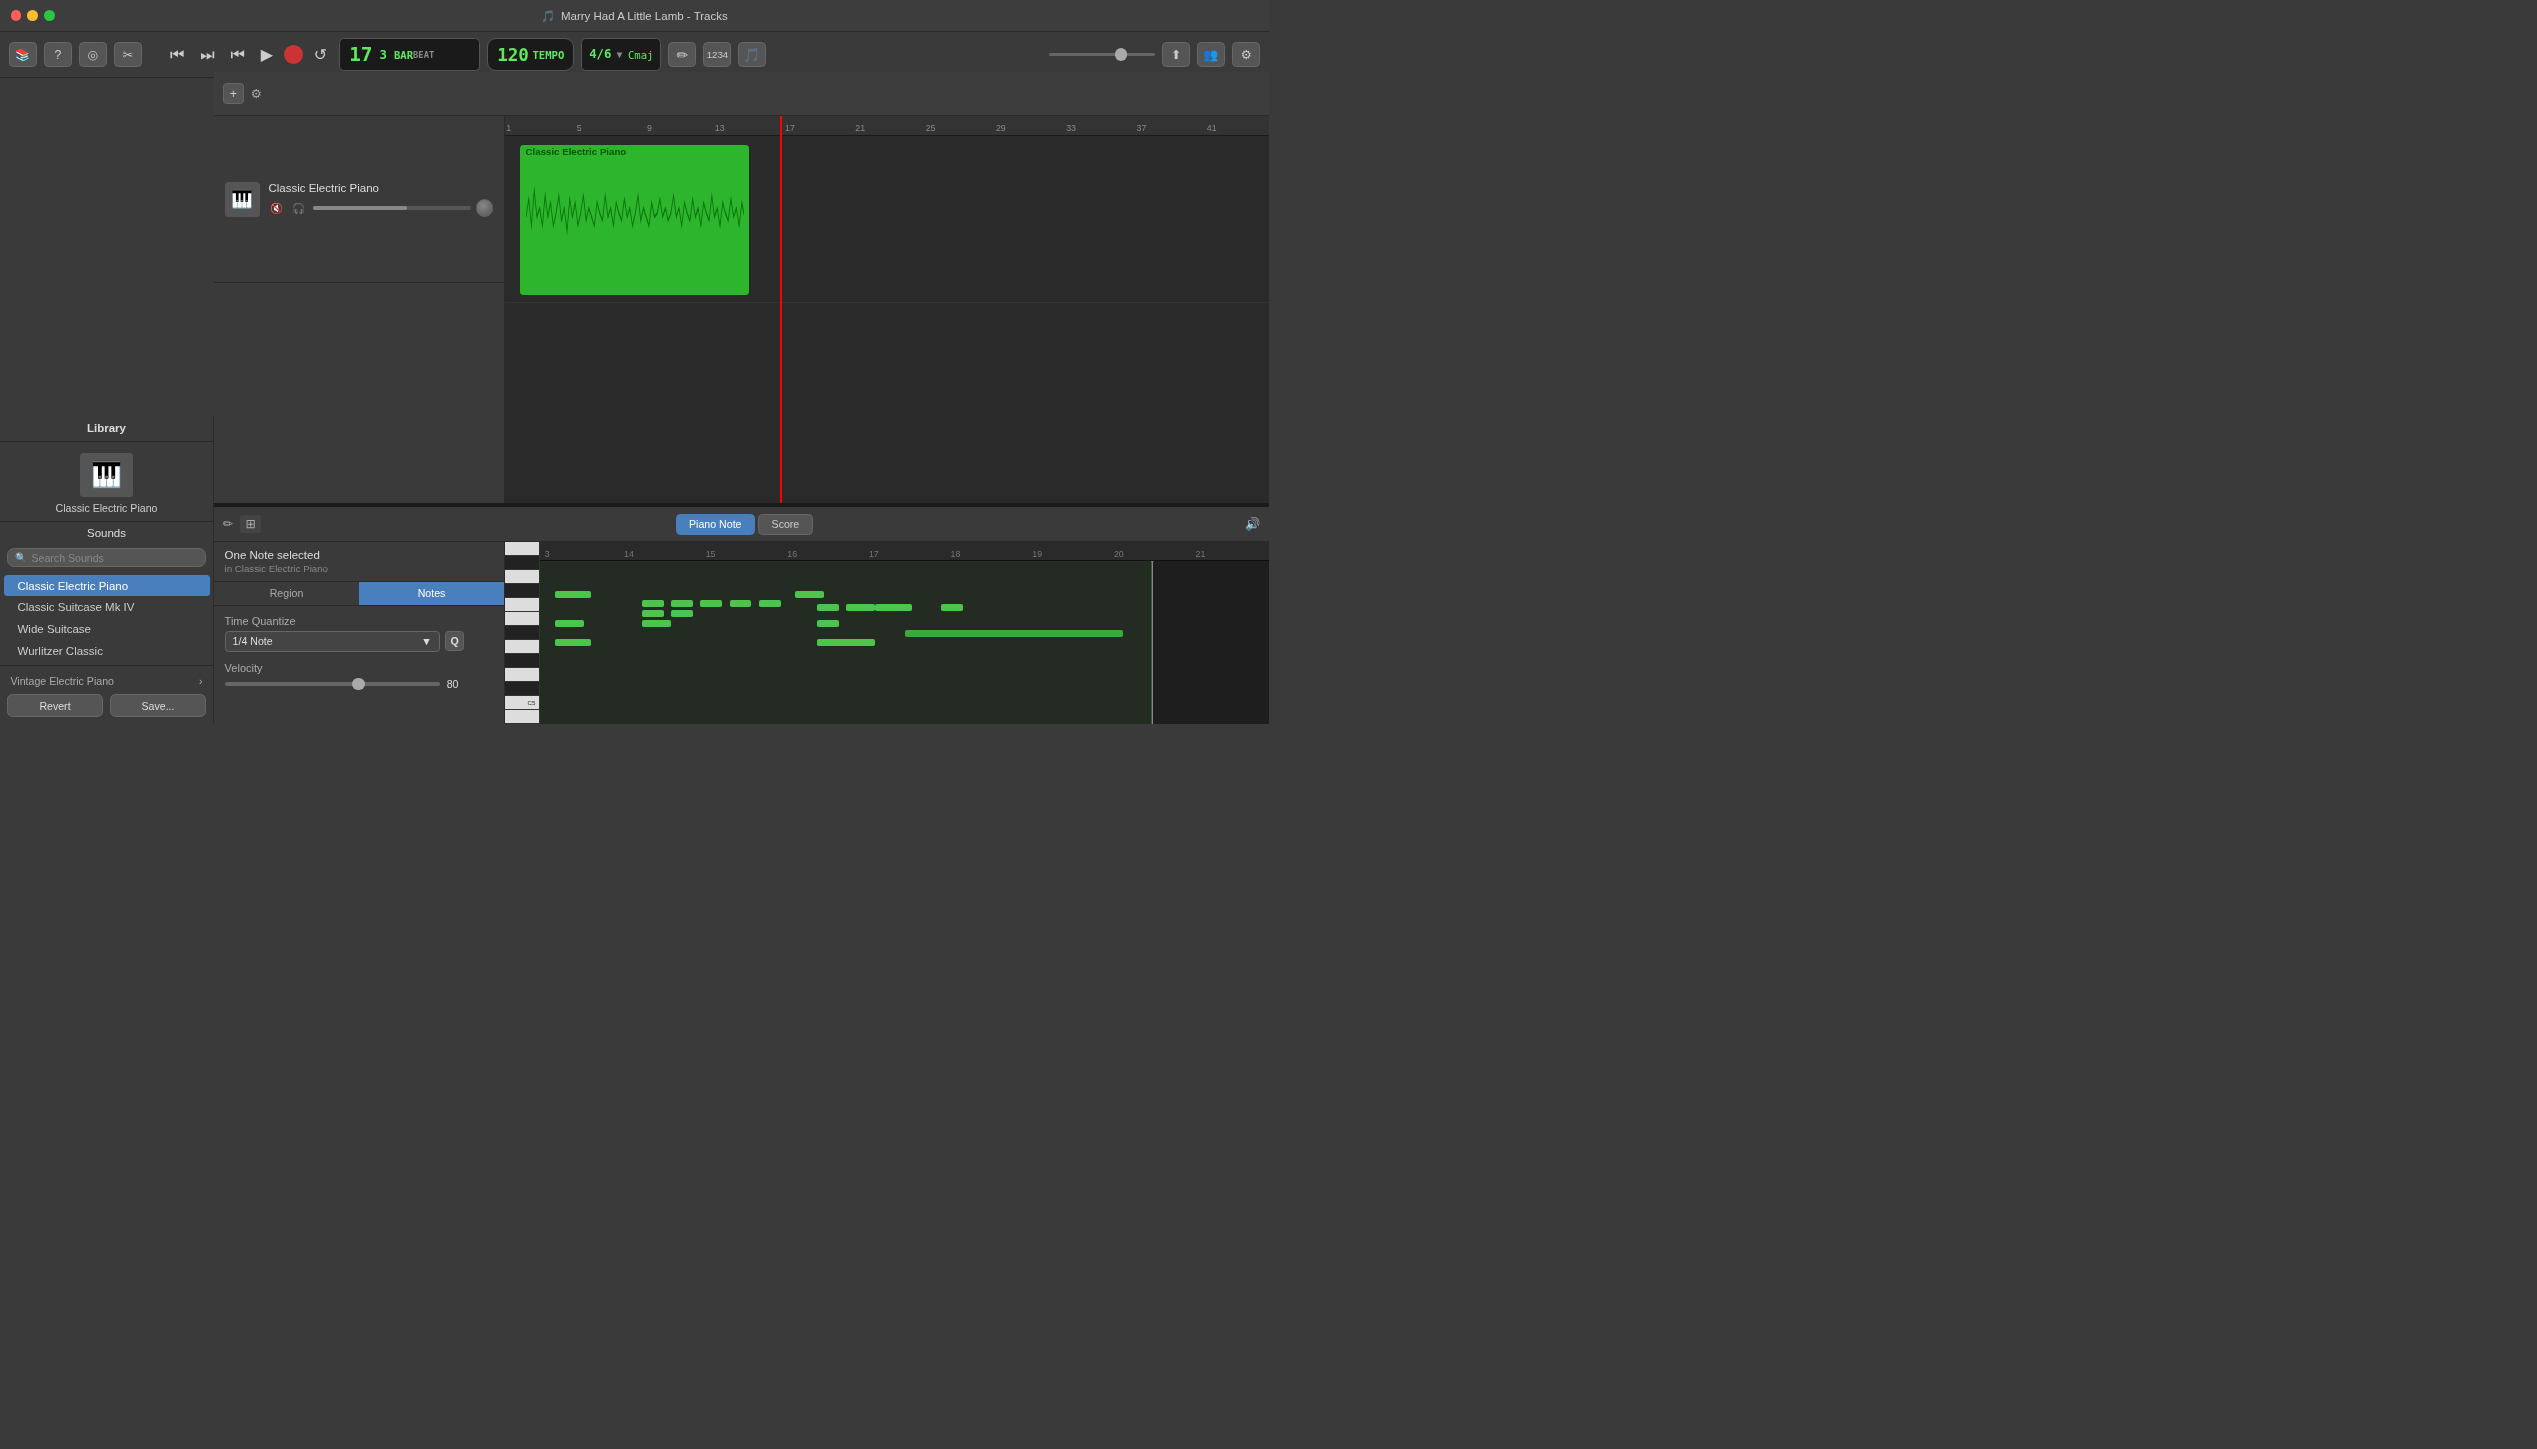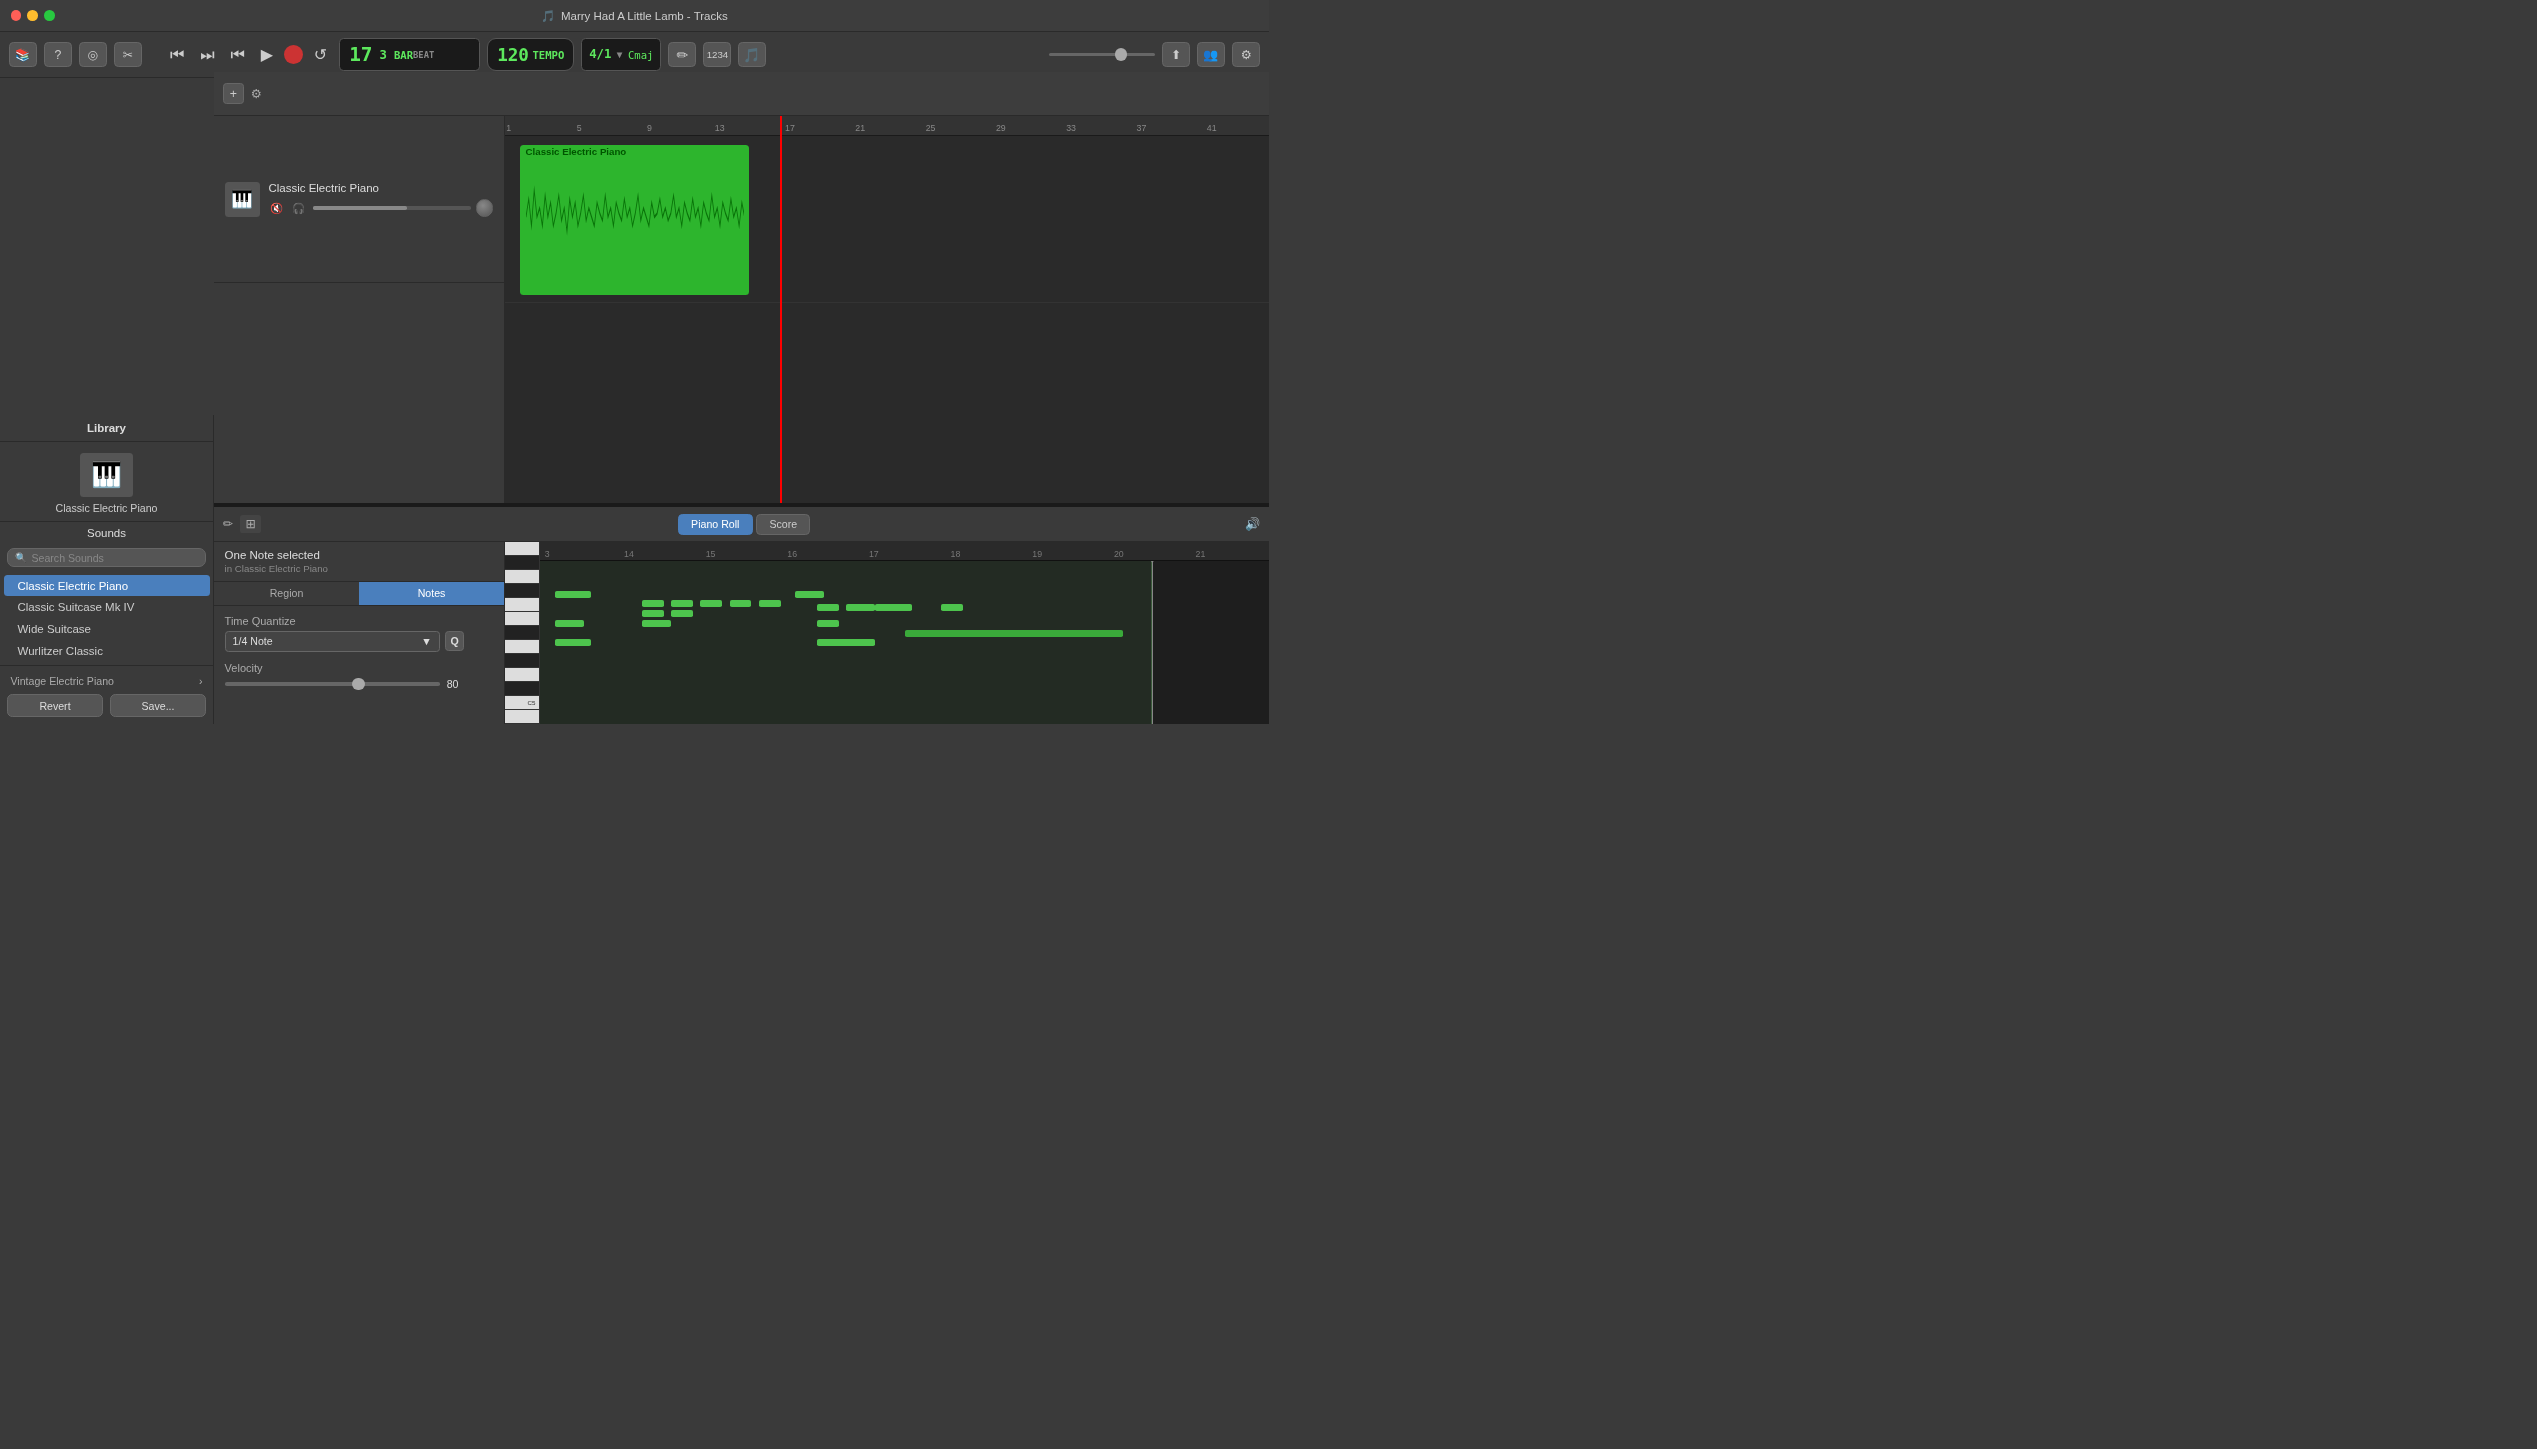--- a/index.html
+++ b/index.html
@@ -738,21 +738,21 @@
     </div>
   </div>
   <div class="tempo-panel">
     <span>120</span>
     <div class="display-sub" style="margin-left:3.5px;">
       <span>TEMPO</span>
     </div>
   </div>
   <div class="time-sig-panel">
     <div class="time-sig-text">
-      <span>4/1</span>
+      <span>4/6</span>
     </div>
     <div style="color:#888;font-size:9.7px;">▼</div>
     <div class="key-text">Cmaj</div>
   </div>
   <div class="toolbar-btn" style="font-size:14px;">✏</div>
   <div class="toolbar-btn" style="font-size:9.7px;">1234</div>
   <div class="toolbar-btn" style="font-size:14px;">🎵</div>
   <div class="toolbar-right">
     <div class="slider-container">
       <input type="range" min="0" max="100" value="70" style="width: 106px;">
@@ -856,21 +856,21 @@
       </div>
     </div>
 
     <div class="divider"></div>
 
     <div class="piano-roll-area">
       <div class="piano-roll-header">
         <div style="font-size:12.3px;color:#aaa;cursor:pointer;">✏</div>
         <div style="font-size:12.3px;color:#aaa;cursor:pointer;background:#444;border-radius:2.6px;padding:1.8px 5.3px;">⊞</div>
         <div class="piano-roll-tabs" id="pr-tabs">
-            <div class="pr-tab active">Piano Roll</div>
+            <div class="pr-tab active">Piano Note</div>
             <div class="pr-tab">Score</div>
           </div>
         <div style="margin-left:auto;font-size:12.3px;color:#aaa;">🔊</div>
       </div>
       <div class="piano-roll-content">
 
         <div class="piano-roll-left">
           <div class="status-bar">
             <div class="status-note">One Note selected</div>
             <div class="status-instrument">in Classic Electric Piano</div>

